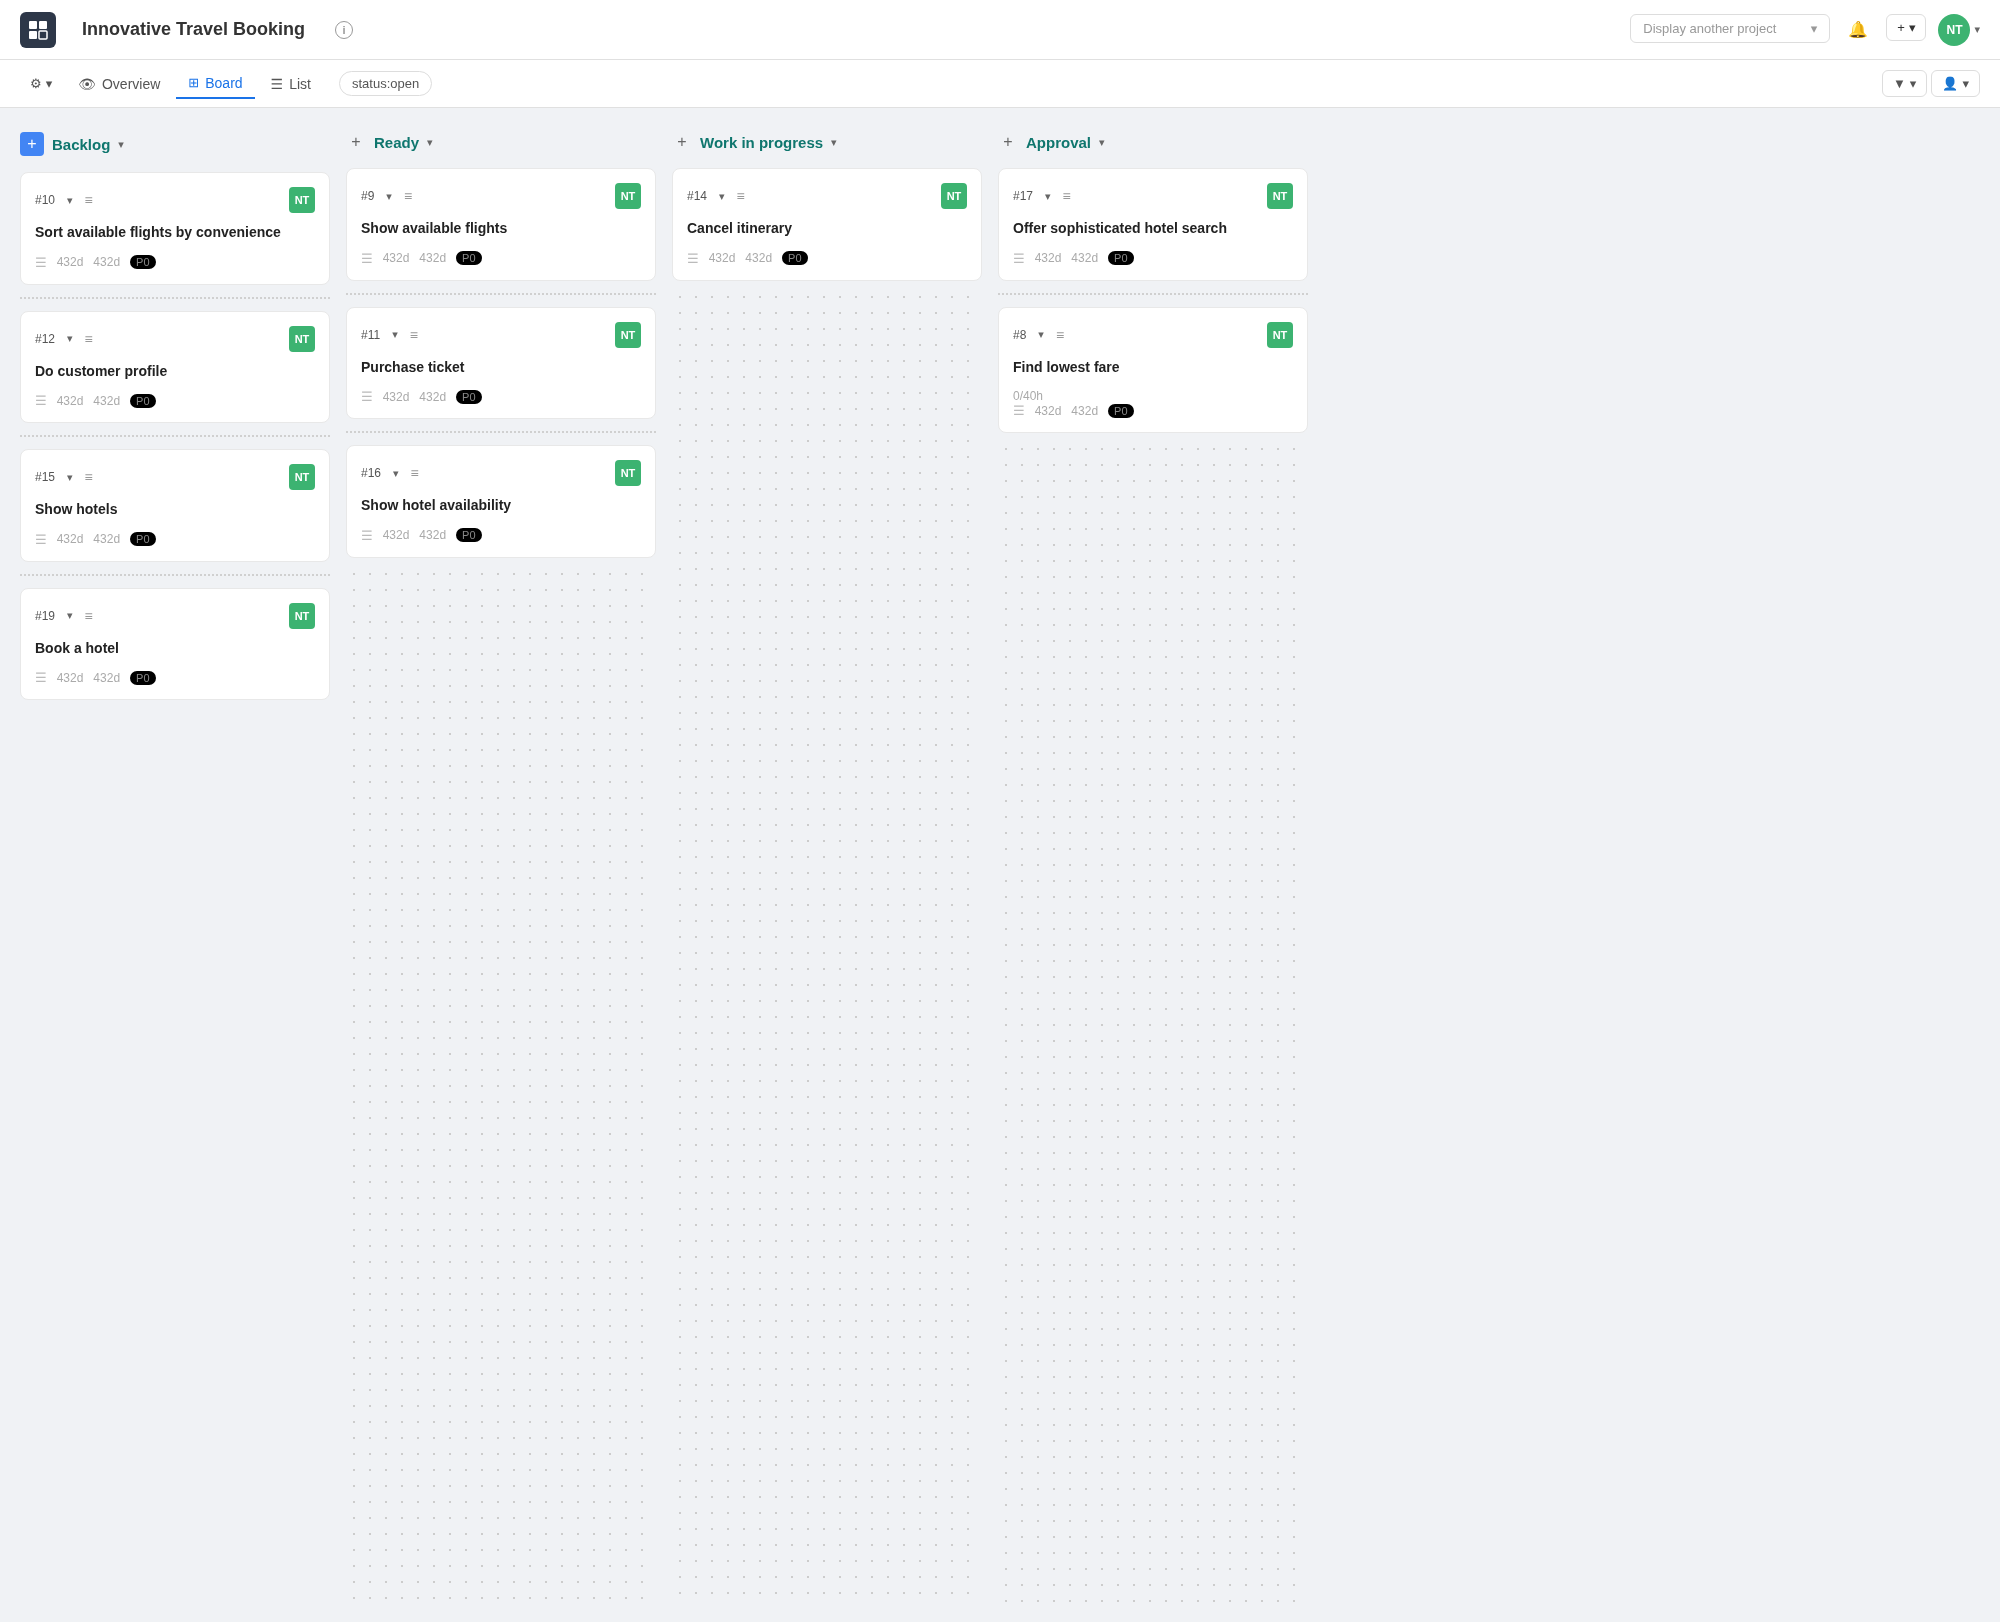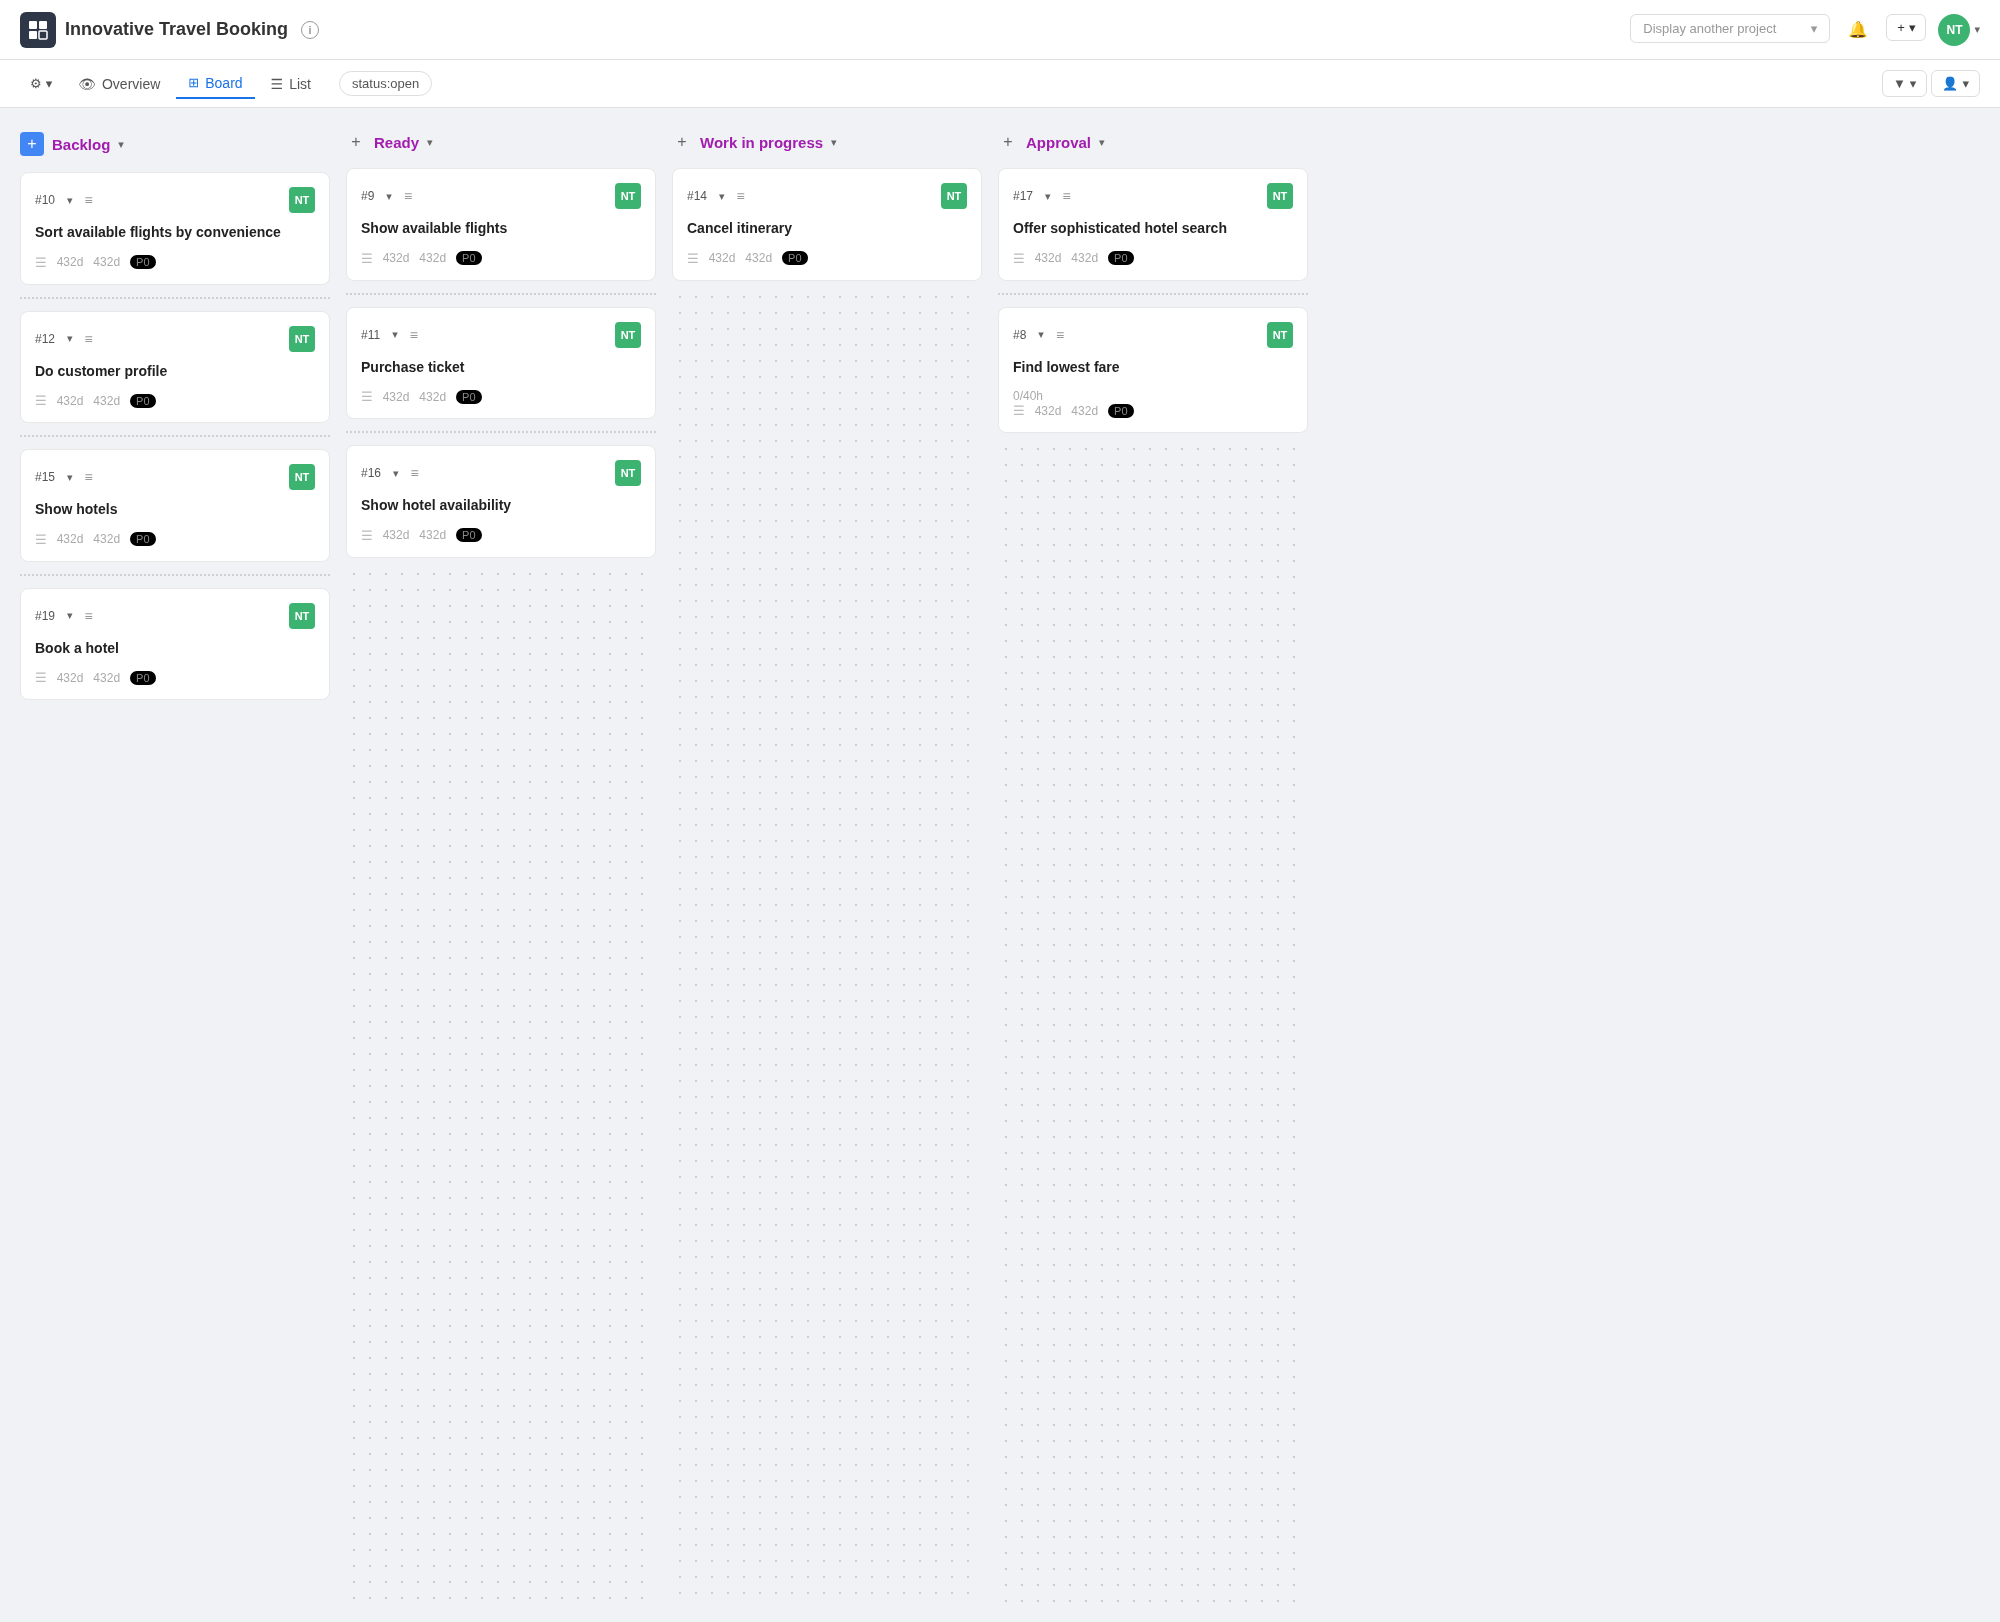--- a/index.html
+++ b/index.html
@@ -10,21 +10,21 @@
       display: flex;
       align-items: center;
       background: #fff;
       padding: 0 20px;
       height: 60px;
       border-bottom: 1px solid #e0e0e0;
     }
     .header-logo {
       display: flex;
       align-items: center;
-      gap: 9px;
+      gap: 26px;
       font-size: 18px;
       font-weight: 600;
       flex: 1;
     }
     .logo-icon {
       width: 36px; height: 36px;
       background: #2d3748;
       border-radius: 6px;
       display: flex; align-items: center; justify-content: center;
       color: #fff; font-size: 18px;
@@ -144,21 +144,21 @@
     .col-add-btn {
       width: 24px; height: 24px;
       background: #4285f4;
       border-radius: 4px;
       display: flex; align-items: center; justify-content: center;
       color: #fff; font-size: 16px; cursor: pointer;
     }
     .col-title {
       font-size: 15px;
       font-weight: 600;
-      color: #a21caf;
+      color: #0f766e;
     }
     .col-add-small {
       width: 20px; height: 20px;
       display: flex; align-items: center; justify-content: center;
       color: #666; font-size: 16px; cursor: pointer;
     }
     .chevron-down { font-size: 11px; color: #666; cursor: pointer; }
 
     
     .card {

